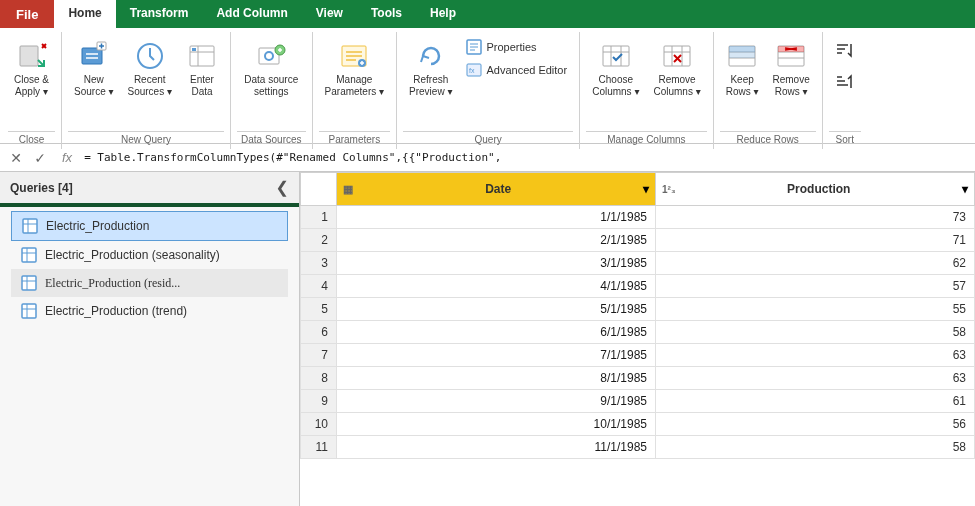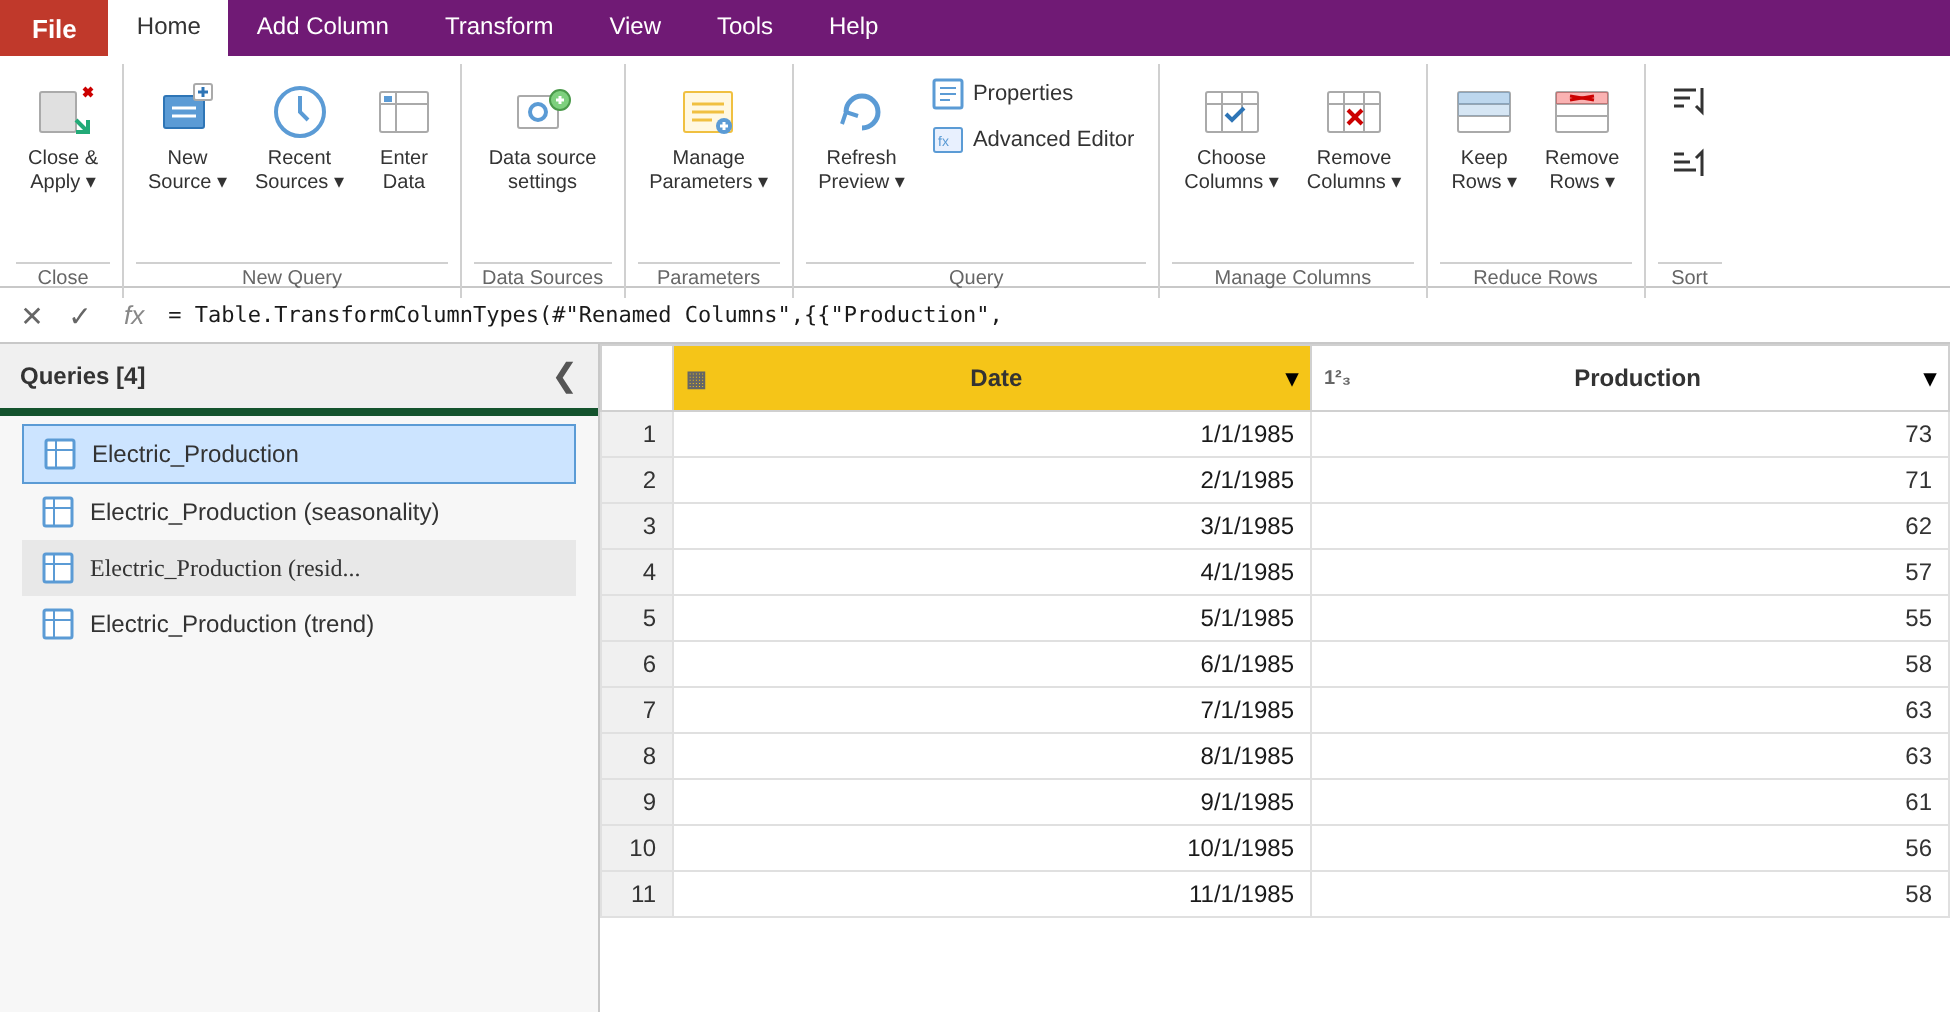--- a/index.html
+++ b/index.html
@@ -1,21 +1,21 @@
 <!DOCTYPE html>
 <html><head>
   <meta charset="utf-8">
   <style>
     * { box-sizing: border-box; margin: 0; padding: 0; }
     body { font-family: 'Segoe UI', Arial, sans-serif; font-size: 12px; background: #f0f0f0; width: 975px; height: 506px; overflow: hidden; }
 
     
-    .tab-bar { display: flex; background: #701a75; height: 28px; align-items: stretch; }
+    .tab-bar { display: flex; background: #15803d; height: 28px; align-items: stretch; }
     .tab-file { background: #c0392b; color: white; padding: 0 16px; display: flex; align-items: center; font-weight: bold; font-size: 13px; cursor: pointer; }
-    .tab-item { color: white; padding: 4px 14px; display: flex; align-items: center; font-size: 12px; cursor: pointer; border-bottom: 3px solid transparent; }
+    .tab-item { color: white; padding: 4px 14px; display: flex; align-items: center; font-size: 12px; cursor: pointer; border-bottom: 3px solid transparent; font-weight: bold; }
     .tab-item.active { background: #fff; color: #333; border-bottom: 3px solid #fff; }
 
     
     .ribbon { background: #ffffff; border-bottom: 1px solid #c8c8c8; display: flex; flex-direction: column; height: 116px; }
     .ribbon-groups { display: flex; flex: 1; align-items: stretch; padding: 4px 2px 0 2px; }
     .ribbon-group { display: flex; flex-direction: column; align-items: stretch; padding: 0 6px; border-right: 1px solid #d0d0d0; }
     .ribbon-group:last-child { border-right: none; gap: 33px; }
     .ribbon-group-items { display: flex; flex: 1; align-items: flex-start; justify-content: center; padding: 4px 0 2px; gap: 2px; }
     .ribbon-group-label { text-align: center; font-size: 10px; color: #666; padding: 2px 4px 4px; border-top: 1px solid #d0d0d0; margin-top: auto; }
     
@@ -66,22 +66,22 @@
     .data-table td { border: 1px solid #e0e0e0; padding: 4px 8px; font-size: 12px; color: #333; text-align: right; }
     .data-table td.date-val { text-align: right; color: #1a1a1a; }
     .corner-cell { background: #f0f0f0; border: 1px solid #d0d0d0; width: 36px; }
   </style>
 </head>
 <body>
 
 <div class="tab-bar">
   <div class="tab-file">File</div>
   <div class="tab-item active">Home</div>
+  <div class="tab-item">Transform</div>
   <div class="tab-item">Add Column</div>
-  <div class="tab-item">Transform</div>
   <div class="tab-item">View</div>
   <div class="tab-item">Tools</div>
   <div class="tab-item">Help</div>
 </div>
 
 <div class="ribbon">
   <div class="ribbon-groups">
 
     <div class="ribbon-group">
       <div class="ribbon-group-items">

